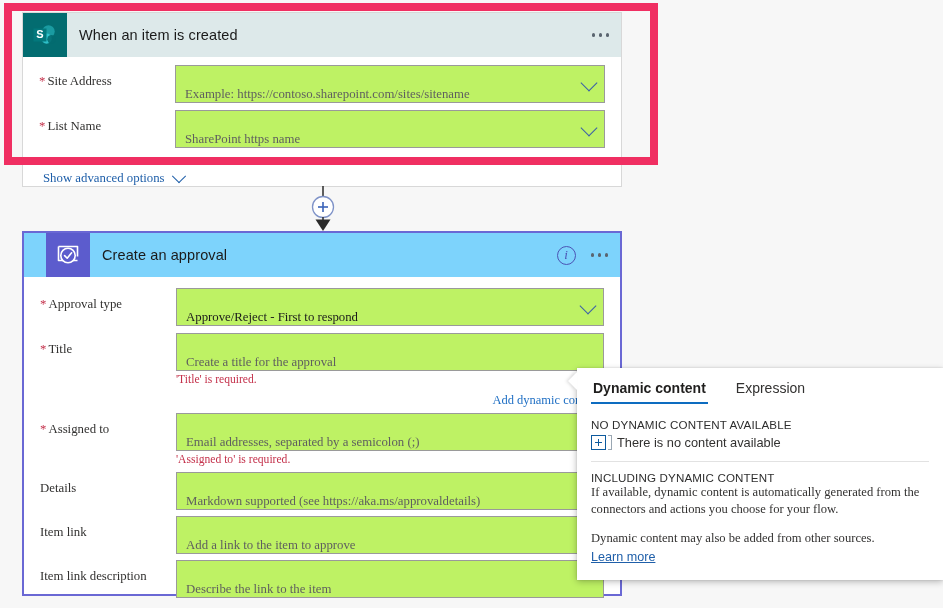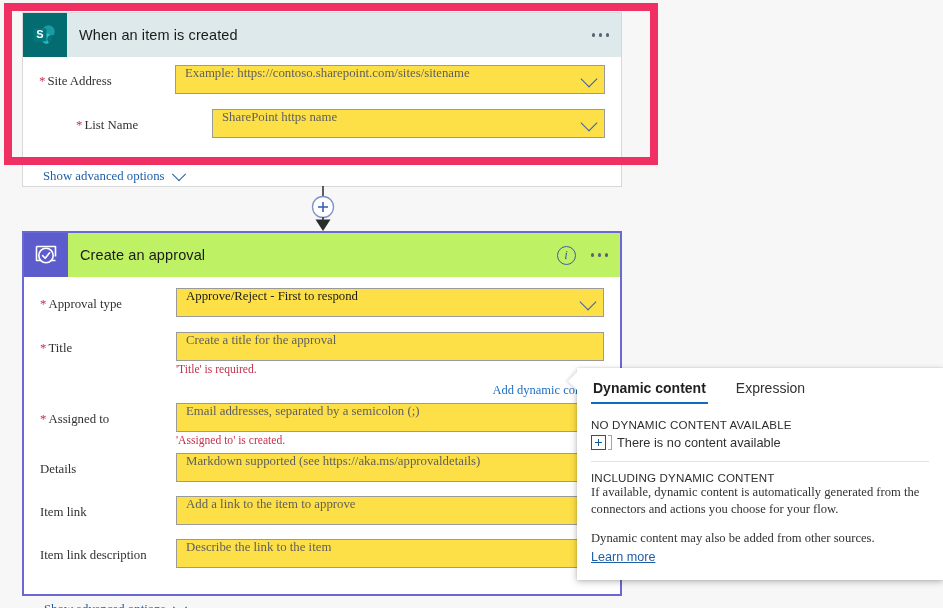--- a/index.html
+++ b/index.html
@@ -95,26 +95,26 @@
     white-space: nowrap;
   }
   .req {
     color: #c4314b;
     margin-right: 2px;
     font-size: 12.8px;
   }
   .field {
     position: relative;
     flex: 1 1 auto;
-    height: 29px;
+    height: 38px;
     border: 1px solid #9a9a9a;
-    background: #fde047;
-    box-sizing: border-box;
-    display: flex;
-    align-items: flex-start;
+    background: #bef264;
+    box-sizing: border-box;
+    display: flex;
+    align-items: flex-end;
     cursor: text;
   }
   .field .ph {
     font-size: 12.8px;
     color: #5f5f5f;
     padding-left: 9px;
     white-space: nowrap;
     overflow: hidden;
   }
   .chev {
@@ -167,21 +167,21 @@
   }
   #trigger-card .card-head { background: #dde9ea; }
   #trigger-card .conn-icon { background: #036c70; }
 
   
   #approval-card {
     left: 22px; top: 231px;
     width: 600px; height: 365px;
     border: 2px solid #6a68d4;
   }
-  #approval-card .card-head { background: #bef264; }
+  #approval-card .card-head { background: #7dd3fc; padding-left: 22px; }
   #approval-card .conn-icon { background: #5c5ccd; }
 
   
   #highlight-box {
     position: absolute;
     left: 4px; top: 3px;
     width: 654px; height: 162px;
     border: 8px solid #f02f62;
     box-sizing: border-box;
     pointer-events: none;
@@ -326,21 +326,21 @@
       <div class="row">
         <div class="row-label">
           <span class="req">*</span><span>Site Address</span>
         </div>
         <div class="field">
           <span class="ph">Example: https://contoso.sharepoint.com/sites/sitename</span>
           <span class="chev"></span>
         </div>
       </div>
 
-      <div class="row" style="margin-top:7px;margin-left:37px;">
+      <div class="row" style="margin-top:7px;">
         <div class="row-label">
           <span class="req">*</span><span>List Name</span>
         </div>
         <div class="field">
           <span class="ph">SharePoint https name</span>
           <span class="chev"></span>
         </div>
       </div>
 
       <div class="sub-row" style="margin-top:21px;">
@@ -414,21 +414,21 @@
       </div>
 
       <div class="row" style="margin-top:5px;">
         <div class="row-label">
           <span class="req">*</span><span>Assigned to</span>
         </div>
         <div style="flex:1 1 auto;">
           <div class="field">
             <span class="ph">Email addresses, separated by a semicolon (;)</span>
           </div>
-          <div class="errline">'Assigned to' is created.</div>
+          <div class="errline">'Assigned to' is required.</div>
         </div>
       </div>
 
       <div class="row" style="margin-top:6px;">
         <div class="row-label">
           <span>Details</span>
         </div>
         <div class="field">
           <span class="ph">Markdown supported (see https://aka.ms/approvaldetails)</span>
         </div>

